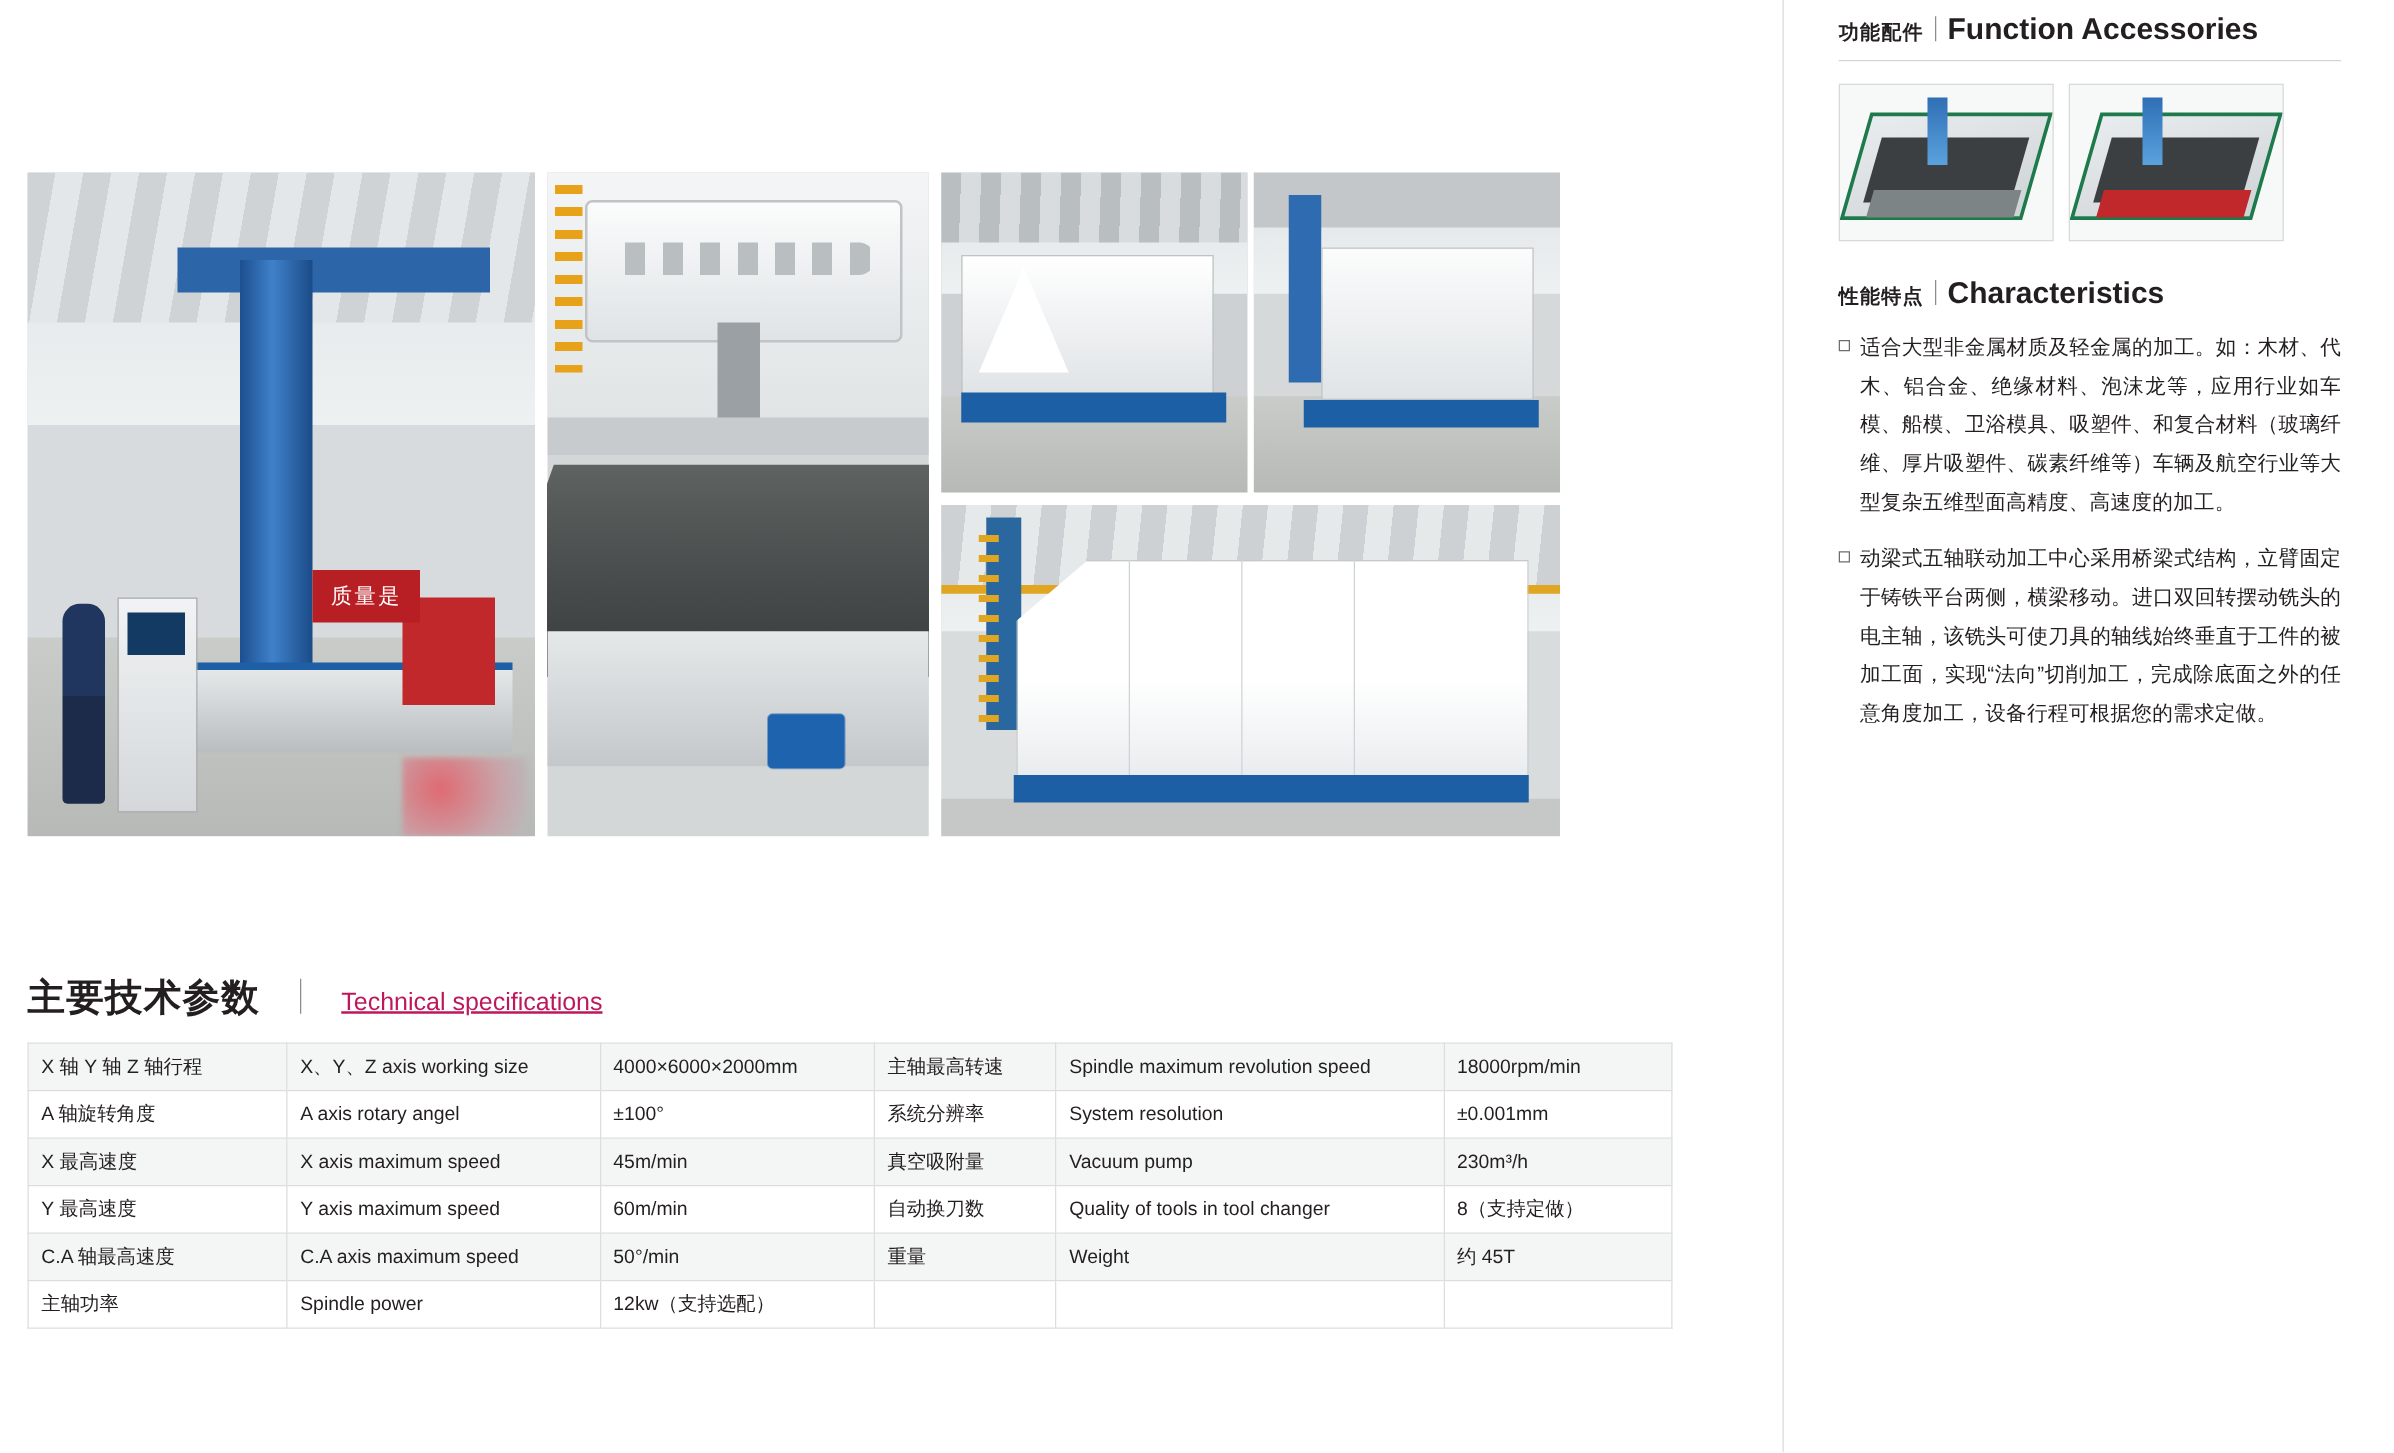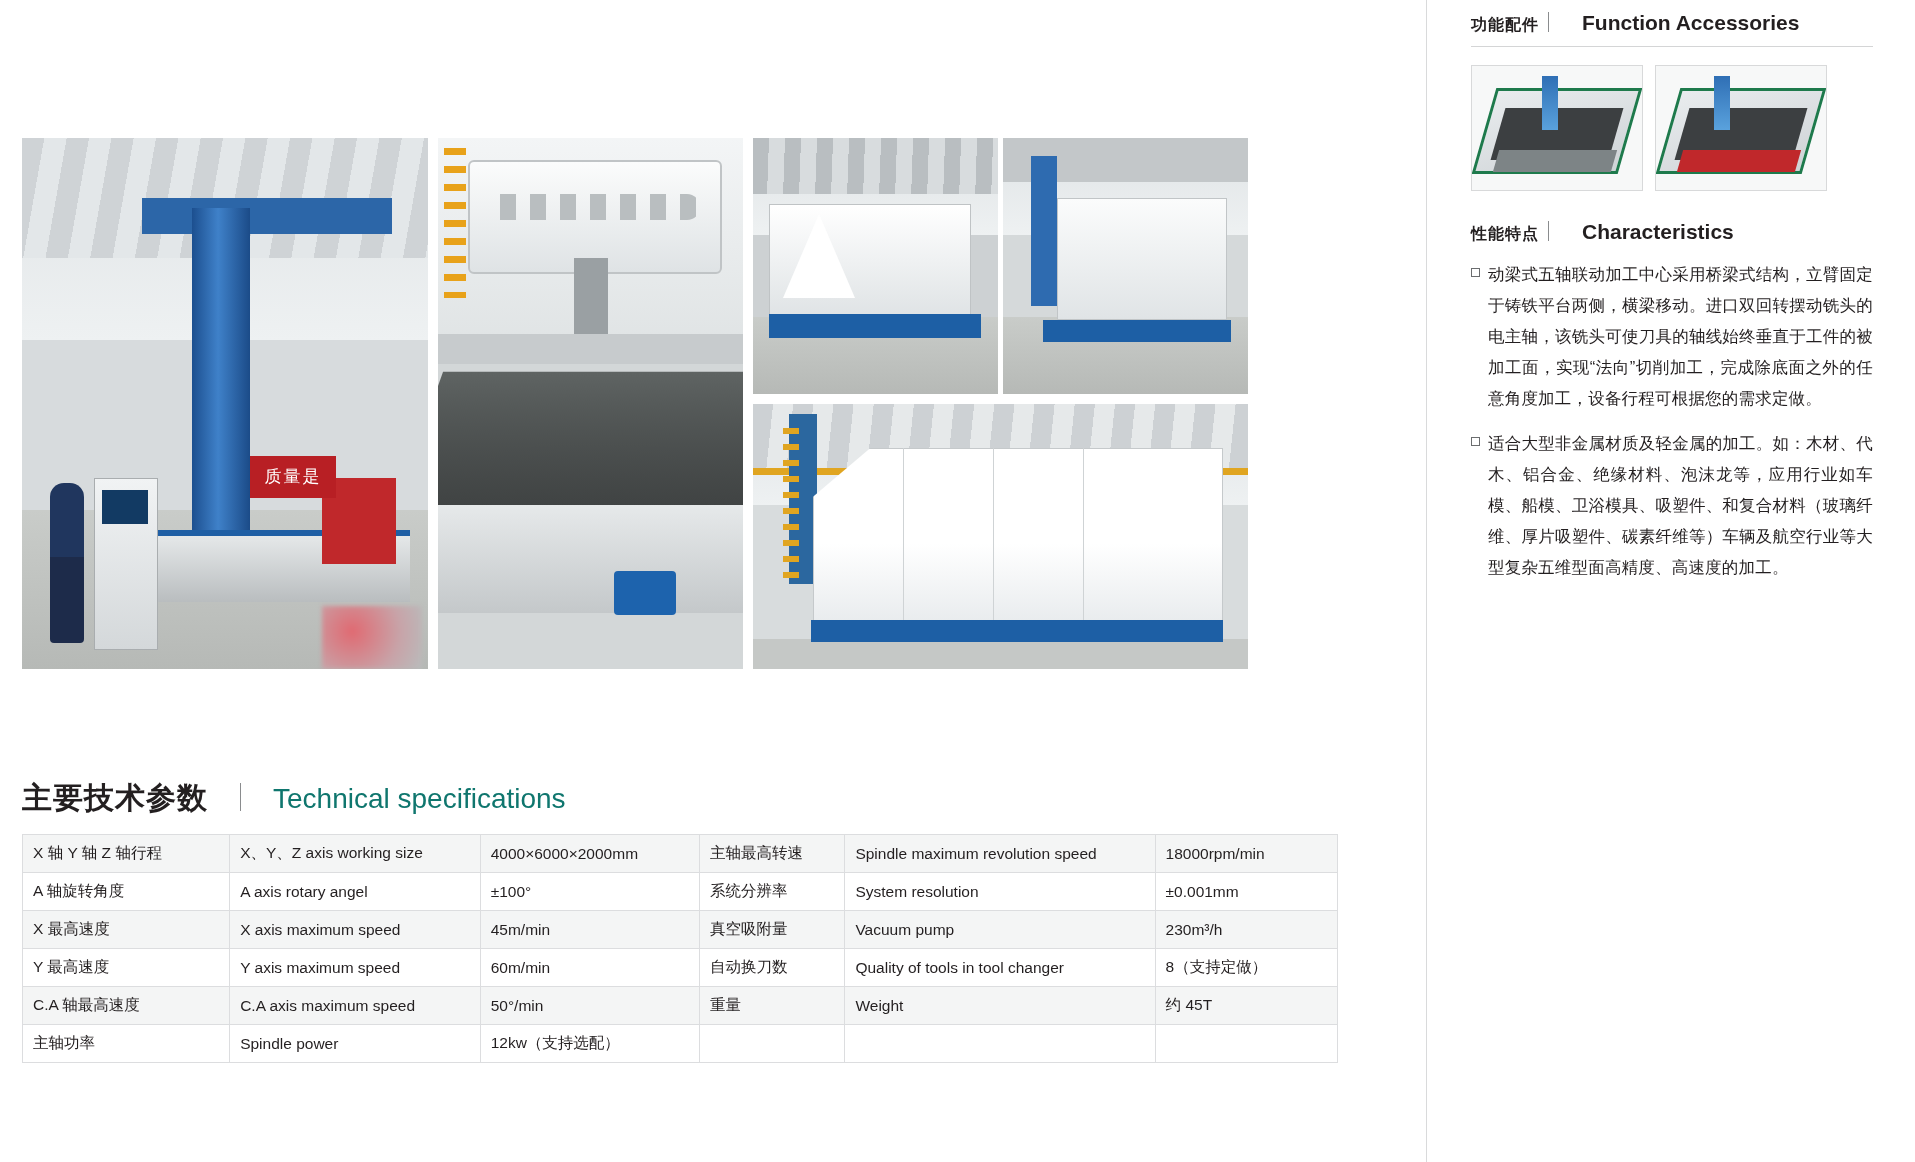--- a/index.html
+++ b/index.html
@@ -129,22 +129,23 @@
   }
   .spec-header .divider {
     width: 1px;
     height: 28px;
     background: #8a8c8e;
     margin: 0 11px;
     position: relative;
     top: 3px;
   }
   .spec-header .en {
-    font-size: 28px;
-    color: #0f766e;
+    font-size: 20px;
+    color: #be185d;
+    text-decoration: underline;
   }
 
   table.spec {
     position: absolute;
     left: 22px;
     top: 834px;
     width: 1316px;
     border-collapse: collapse;
     font-size: 15.5px;
   }
@@ -177,21 +178,21 @@
     box-sizing: border-box;
     padding: 0 42px 0 44px;
   }
   .sec-title {
     display: flex;
     align-items: baseline;
     margin-top: 10px;
   }
   .sec-title .cn { font-size: 16px; font-weight: bold; letter-spacing: 1px; }
   .sec-title .bar { width:1px; height:20px; background:#8a8c8e; margin:0 9px; position:relative; top:2px;}
-  .sec-title .en { font-size: 21px; font-weight: bold; margin-left: 24px; }
+  .sec-title .en { font-size: 24px; font-weight: bold; }
   .rule { height: 1px; background: #d4d5d6; margin-top: 10px; }
 
   .acc-row { display: flex; gap: 12px; margin-top: 18px; }
   .acc-card {
     width: 170px;
     height: 124px;
     border: 1px solid #d8d9da;
     background: #f7f8f8;
     position: relative;
     overflow: hidden;
@@ -394,21 +395,21 @@
 
     <div class="sec-title char-title">
       <span class="cn">性能特点</span>
       <span class="bar"></span>
       <span class="en">Characteristics</span>
     </div>
 
     <div class="char-list">
       <div class="char-item">
         <span class="bullet"></span>
-        <span class="txt">动梁式五轴联动加工中心采用桥梁式结构，立臂固定于铸铁平台两侧，横梁移动。进口双回转摆动铣头的电主轴，该铣头可使刀具的轴线始终垂直于工件的被加工面，实现“法向”切削加工，完成除底面之外的任意角度加工，设备行程可根据您的需求定做。</span>
+        <span class="txt">适合大型非金属材质及轻金属的加工。如：木材、代木、铝合金、绝缘材料、泡沫龙等，应用行业如车模、船模、卫浴模具、吸塑件、和复合材料（玻璃纤维、厚片吸塑件、碳素纤维等）车辆及航空行业等大型复杂五维型面高精度、高速度的加工。</span>
       </div>
       <div class="char-item">
         <span class="bullet"></span>
-        <span class="txt">适合大型非金属材质及轻金属的加工。如：木材、代木、铝合金、绝缘材料、泡沫龙等，应用行业如车模、船模、卫浴模具、吸塑件、和复合材料（玻璃纤维、厚片吸塑件、碳素纤维等）车辆及航空行业等大型复杂五维型面高精度、高速度的加工。</span>
+        <span class="txt">动梁式五轴联动加工中心采用桥梁式结构，立臂固定于铸铁平台两侧，横梁移动。进口双回转摆动铣头的电主轴，该铣头可使刀具的轴线始终垂直于工件的被加工面，实现“法向”切削加工，完成除底面之外的任意角度加工，设备行程可根据您的需求定做。</span>
       </div>
     </div>
   </div>
 </div>
 
 </body></html>

